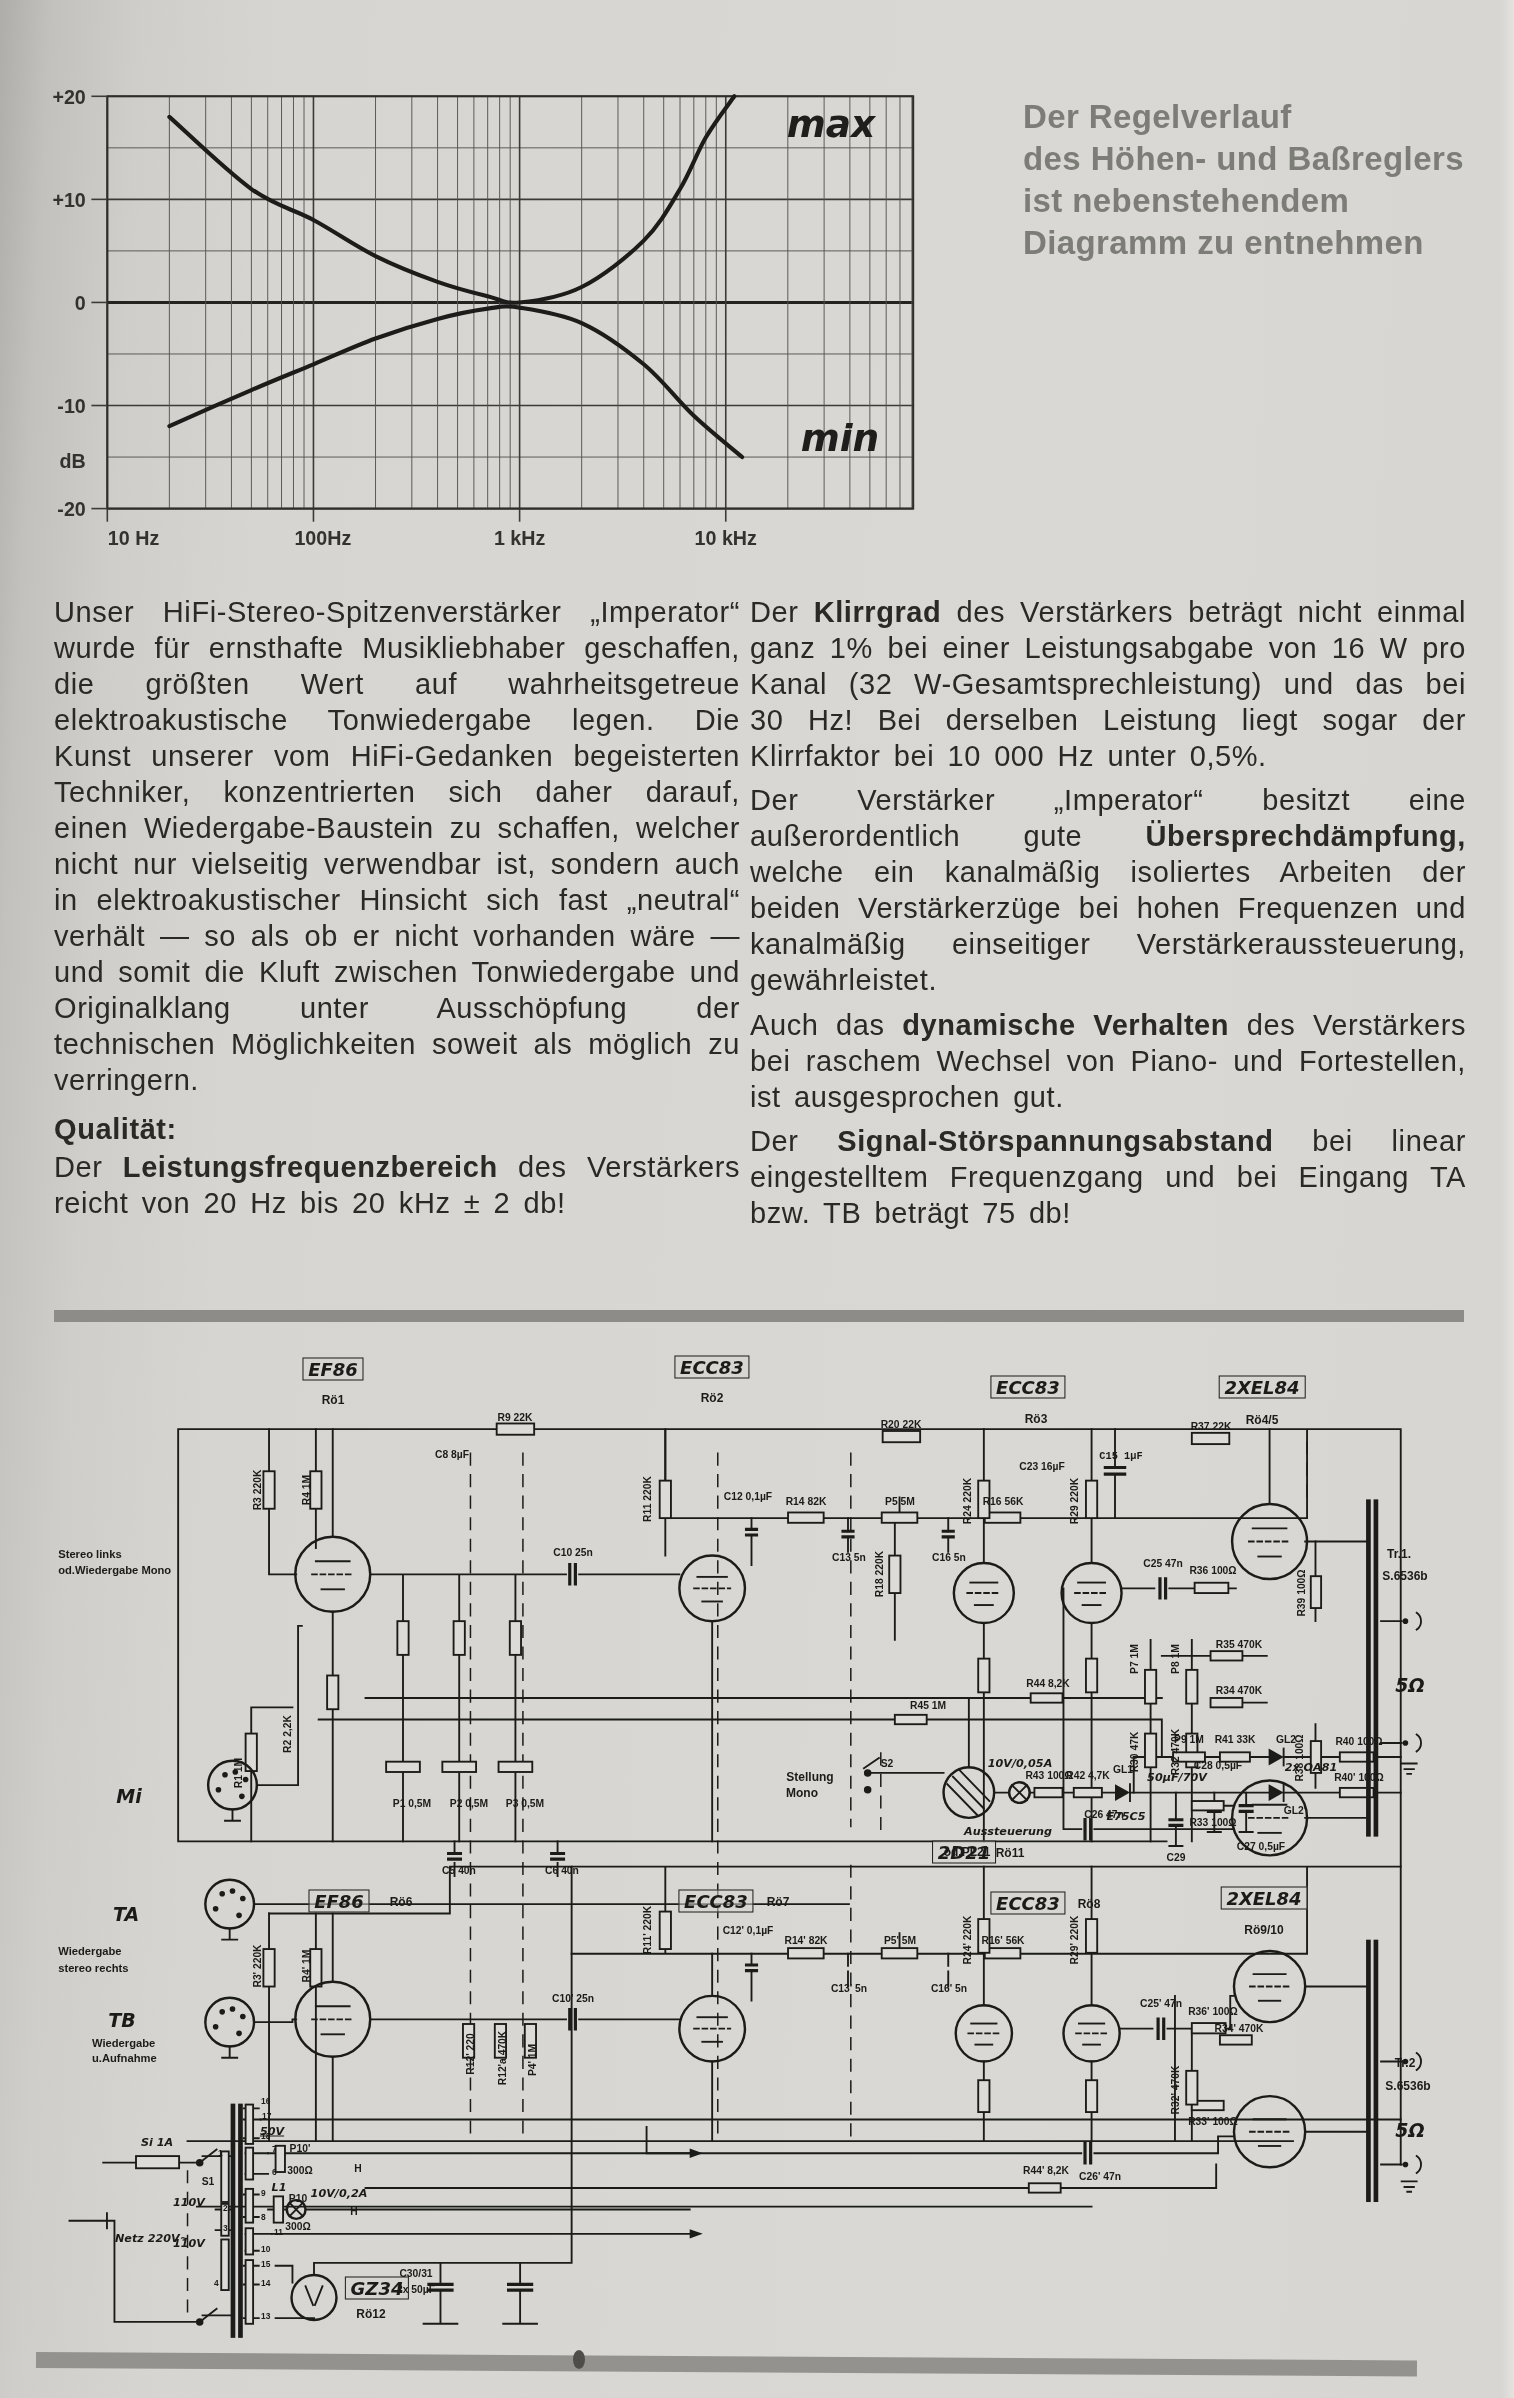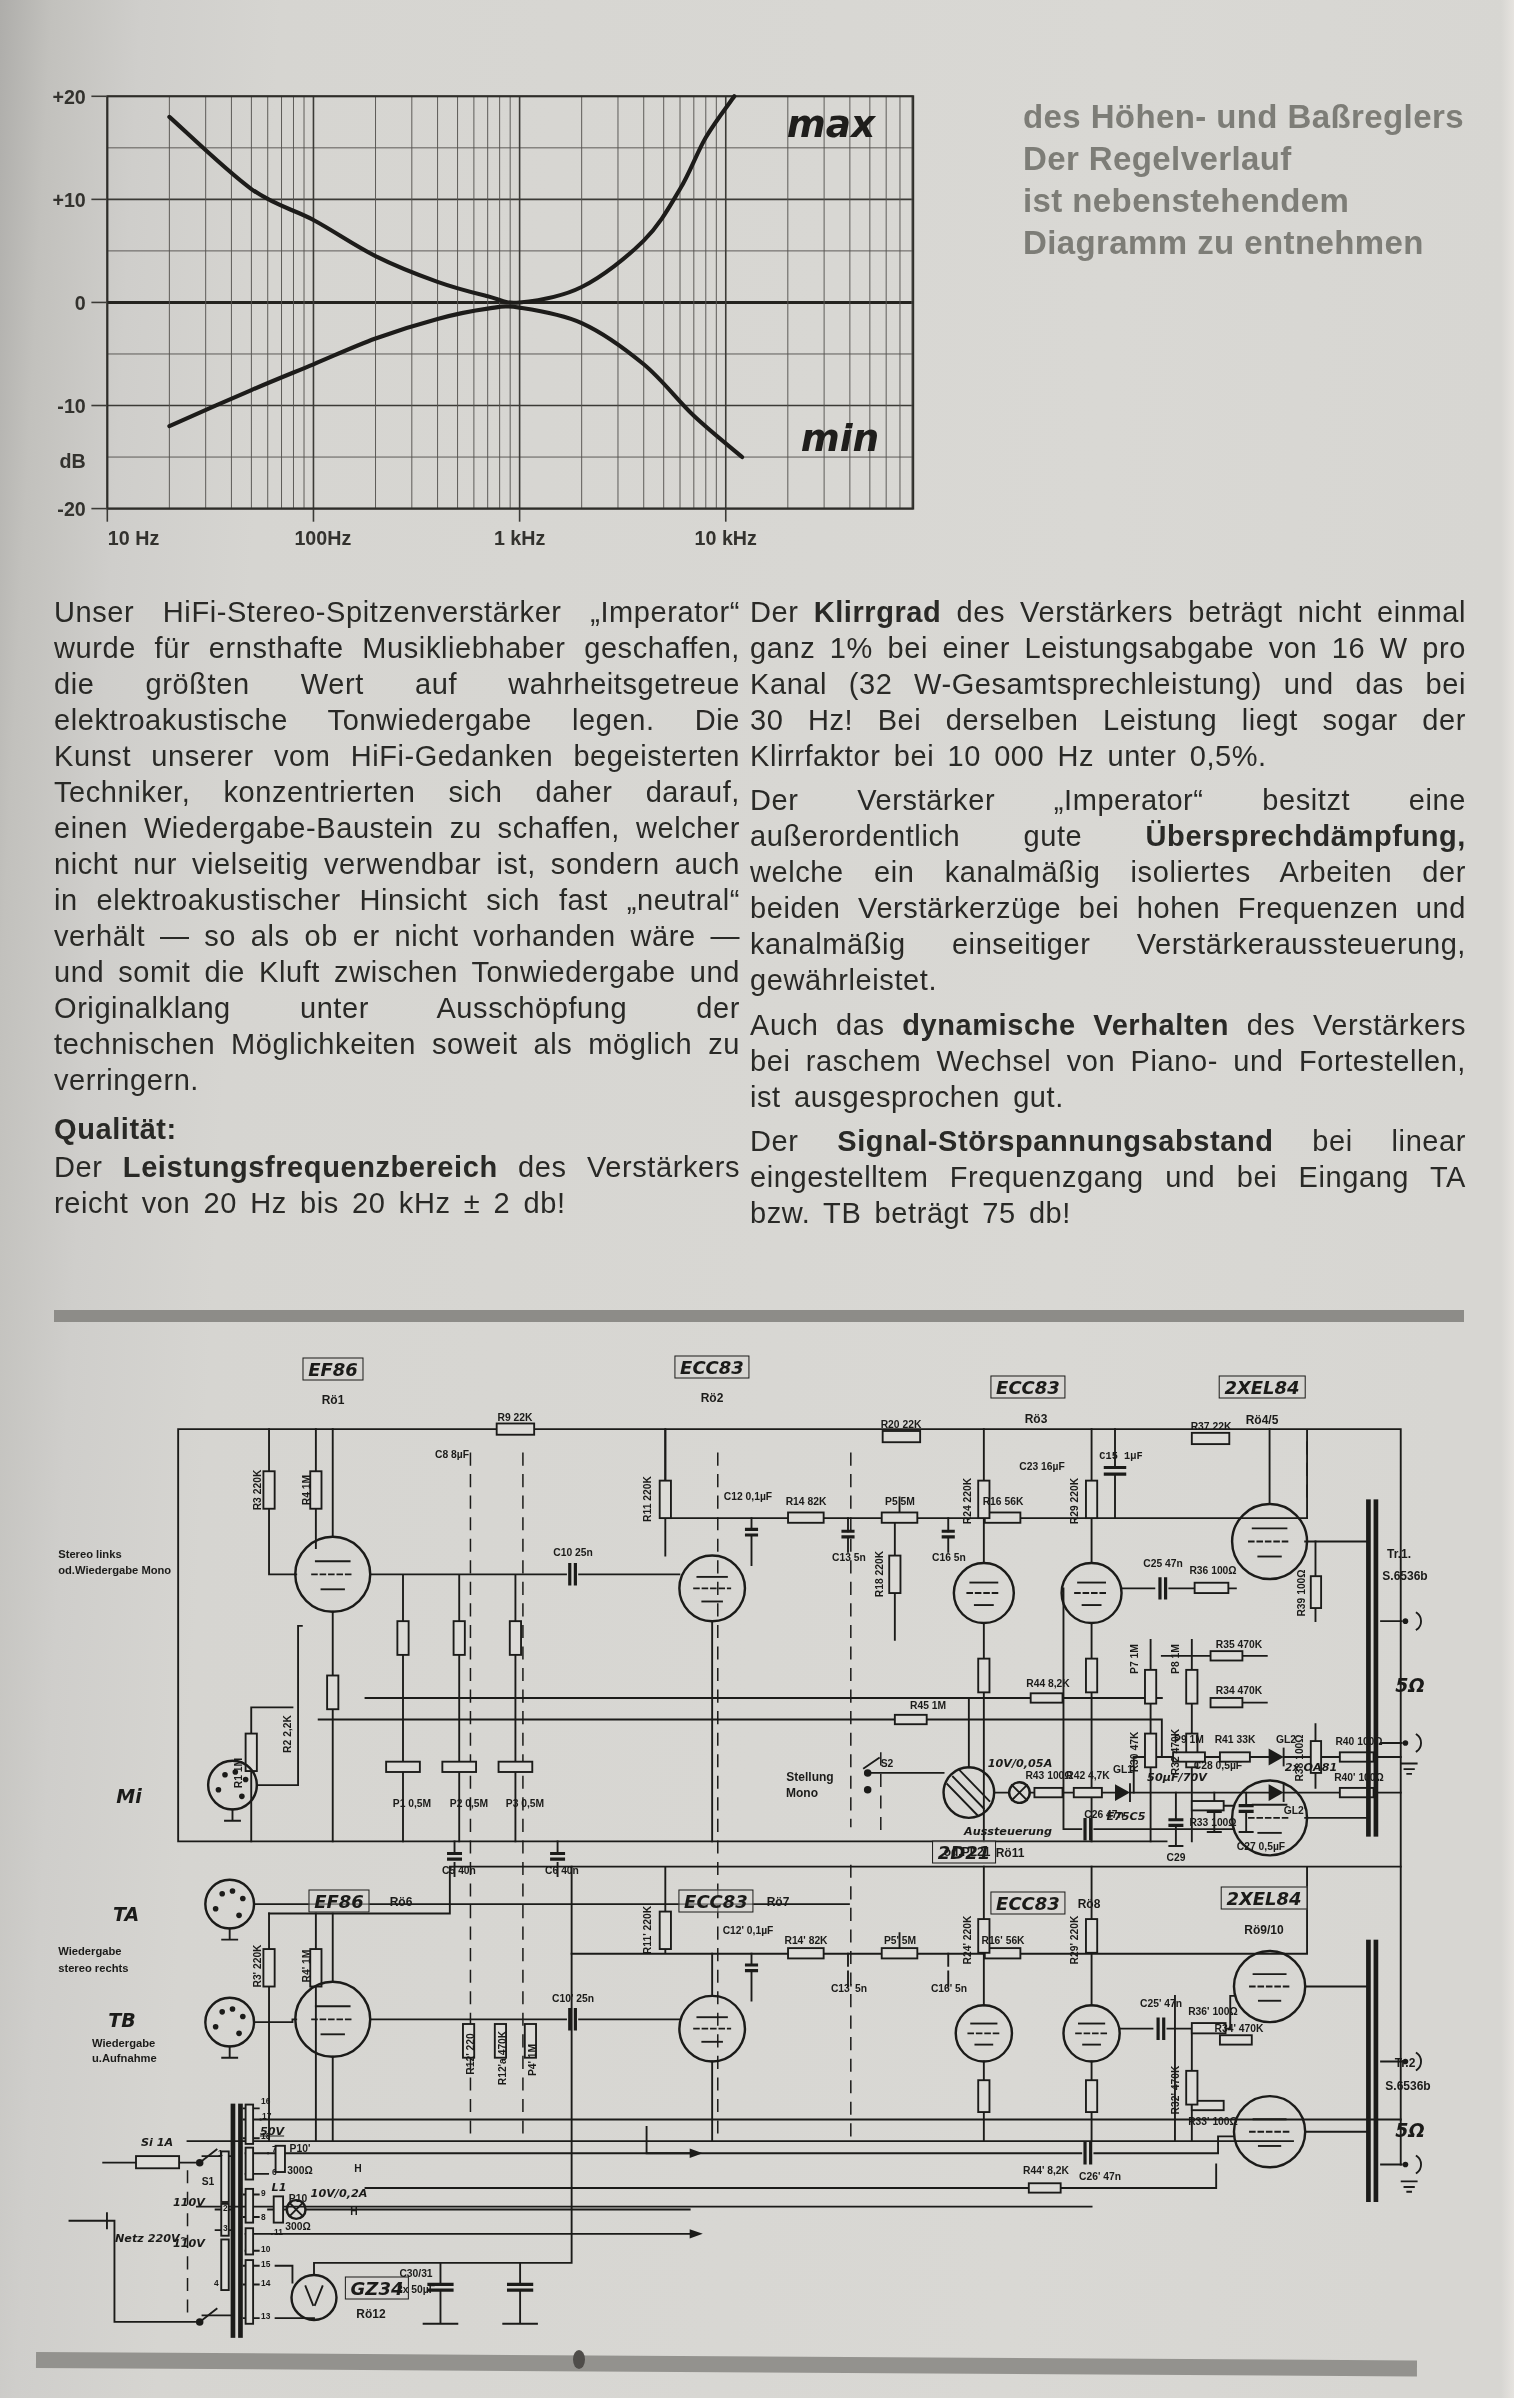--- a/index.html
+++ b/index.html
@@ -125,22 +125,22 @@
         <line x1="735" y1="483" x2="735" y2="497" class="gmaj"></line>
         <text x="735" y="522" text-anchor="middle" class="tick-txt">10 kHz</text>
         <path d="M141.22659904607588 65C155.81773269738392 77.83333333333333,203.1445007949368 123.66666666666667,228.77340095392415 142C254.40230111291152 160.33333333333334,272.92446698464136 163.08333333333334,295 175C317.07553301535864 186.91666666666666,339.15106603071723 202.5,361.2265990460759 213.5C383.3021320614345 224.5,407.504036465975 233.85,427.45319809215175 241C447.4023597183285 248.15,466.3304351518285 252.73333333333332,480.92156880313655 256.4C495.5127024544446 260.06666666666666,498.28249495951013 264.65,515 263C531.7175050404899 261.35,559.1510660307173 257.5,581.2265990460759 246.5C603.3021320614345 235.5,629.9587520857641 214.41666666666666,647.4531980921518 197C664.9476440985394 179.58333333333334,675.1555085767222 160.33333333333334,686.1932750844015 142C697.2310415920808 123.66666666666667,704.027611196493 103.5,713.6797971382276 87C723.3319830799622 70.5,739.0352918020458 50.333333333333336,744.1063907348095 43" class="curve"></path>
         <text x="800" y="86" class="curve-label">max</text>
         <path d="M141.22659904607588 395C155.81773269738392 388.5833333333333,203.1445007949368 367.5,228.77340095392415 356.5C254.40230111291152 345.5,272.92446698464136 338.1666666666667,295 329C317.07553301535864 319.8333333333333,339.15106603071723 309.56666666666666,361.2265990460759 301.5C383.3021320614345 293.43333333333334,407.504036465975 285.9166666666667,427.45319809215175 280.6C447.4023597183285 275.28333333333336,466.3304351518285 271.6166666666667,480.92156880313655 269.6C495.5127024544446 267.58333333333337,498.28249495951013 265.93333333333334,515 268.5C531.7175050404899 271.06666666666666,559.1510660307173 274.9166666666667,581.2265990460759 285C603.3021320614345 295.0833333333333,627.504036465975 312.5,647.4531980921518 329C667.4023597183285 345.5,683.4271227967489 367.5,700.9215688031366 384C718.4160148095242 400.5,743.8368232425872 420.6666666666667,752.4198741304774 428" class="curve"></path>
         <text x="815" y="422" class="curve-label">min</text>
       </svg>
   </div>
 
   <div class="headline">
+    <div>Der Regelverlauf</div>
     <div>des Höhen- und Baßreglers</div>
-    <div>Der Regelverlauf</div>
     <div>ist nebenstehendem</div>
     <div>Diagramm zu entnehmen</div>
   </div>
 
   <div class="col col-left">
     <p class="para"><span>Unser HiFi-Stereo-Spitzenverstärker „Imperator“ wurde für ernsthafte Musikliebhaber geschaffen, die größten Wert auf wahrheitsgetreue elektroakustische Tonwiedergabe legen. Die Kunst unserer vom HiFi-Gedanken begeisterten Techniker, konzentrierten sich daher darauf, einen Wiedergabe-Baustein zu schaffen, welcher nicht nur vielseitig verwendbar ist, sondern auch in elektroakustischer Hinsicht sich fast „neutral“ verhält — so als ob er nicht vorhanden wäre — und somit die Kluft zwischen Tonwiedergabe und Originalklang unter Ausschöpfung der technischen Möglichkeiten soweit als möglich zu verringern.</span></p>
     <p class="h">Qualität:</p>
     <p class="para"><span>Der </span><b>Leistungsfrequenzbereich</b><span> des Verstärkers reicht von 20 Hz bis 20 kHz ± 2 db!</span></p>
   </div>
 

